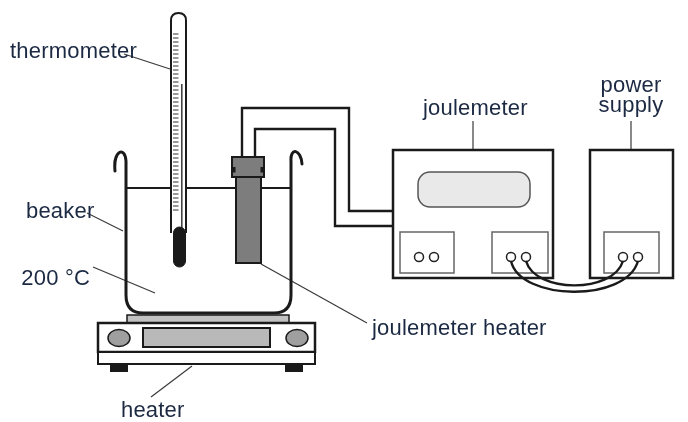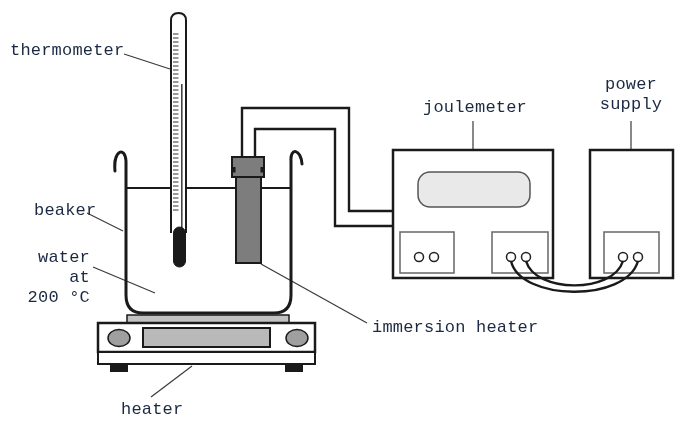--- a/index.html
+++ b/index.html
@@ -2,22 +2,22 @@
 <html><head>
 <meta charset="utf-8">
 <style>
   html,body{margin:0;padding:0;background:#fff;}
   .stage{
     position:relative;width:688px;height:422px;background:#fff;overflow:hidden;
     font-family:"Liberation Sans", sans-serif;
   }
   .stage svg{position:absolute;left:0;top:0;}
   .lbl{
-    position:absolute;color:#1b2942;font-size:17px;line-height:20px;
-    white-space:nowrap;letter-spacing:0.2px;font-family:Liberation Mono, monospace;
+    position:absolute;color:#1b2942;font-size:22px;line-height:20px;
+    white-space:nowrap;letter-spacing:0.2px;
   }
   .lbl.center{text-align:center;white-space:normal;}
   .lbl.right{text-align:right;white-space:normal;}
 </style>
 </head>
 <body>
 
 <div class="stage">
   <svg width="688" height="422" viewBox="0 0 688 422">
 
@@ -130,25 +130,25 @@
       <circle cx="638" cy="257" r="4.5" fill="#ffffff" stroke="#222222" stroke-width="1.5"></circle>
     </g>
 
     <g fill="none" stroke="#1a1a1a" stroke-width="2.4">
       <path d="M 511 261 C 520 301 626 303 638 261"></path>
       <path d="M 526 261 C 535 293 613 294 623 261"></path>
     </g>
   </svg>
 
   <div class="lbl" style="left:10px;top:41px;">thermometer</div>
-  <div class="lbl" style="left:26px;top:201px;margin-left:8px;">beaker</div>
+  <div class="lbl" style="left:26px;top:201px;">beaker</div>
   <div class="lbl right" style="left:8px;top:248px;width:82px;">
-    <span>water at</span><br>
+    <br>
     <span>200 °C</span>
   </div>
-  <div class="lbl" style="left:372px;top:318px;">immersion heater</div>
+  <div class="lbl" style="left:372px;top:318px;">joulemeter heater</div>
   <div class="lbl" style="left:121px;top:400px;">heater</div>
   <div class="lbl center" style="left:594px;top:75px;width:74px;">
     <span>power</span><br>
     <span>supply</span>
   </div>
   <div class="lbl center" style="left:423px;top:98px;width:100px;">joulemeter</div>
 </div>
 
 </body></html>

